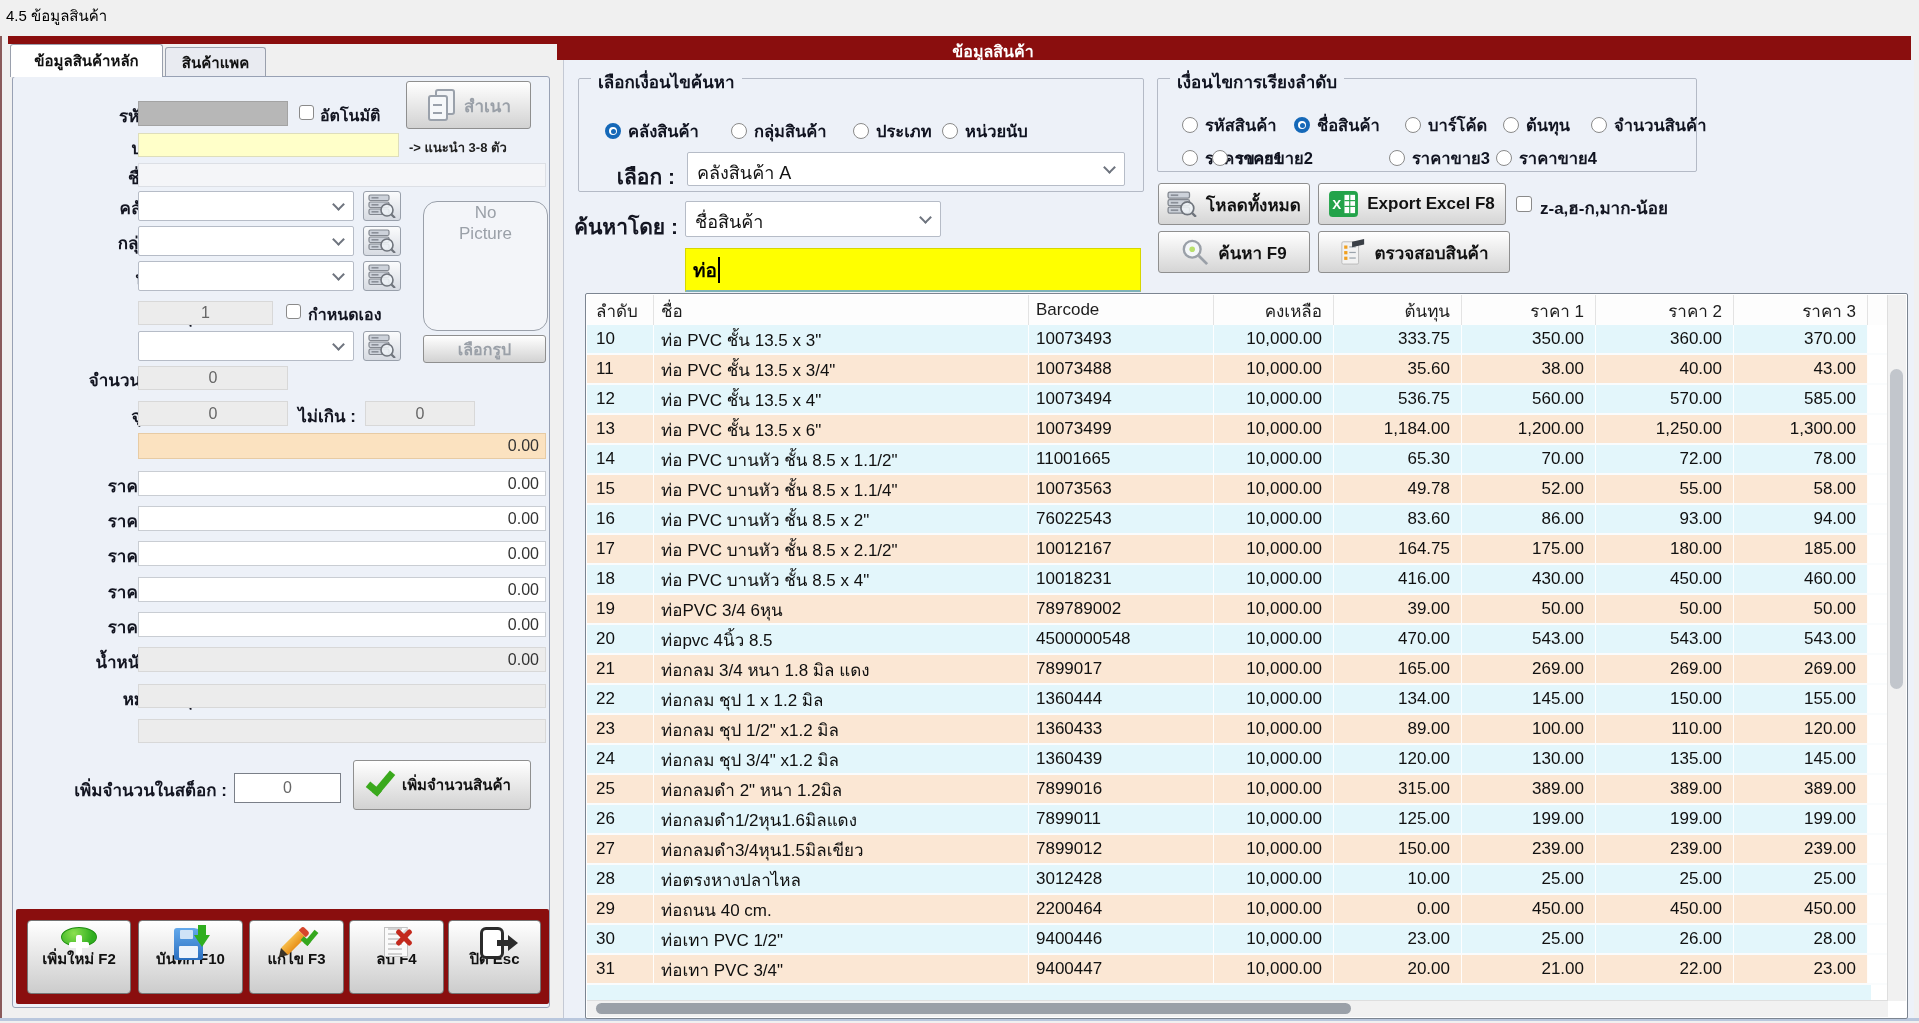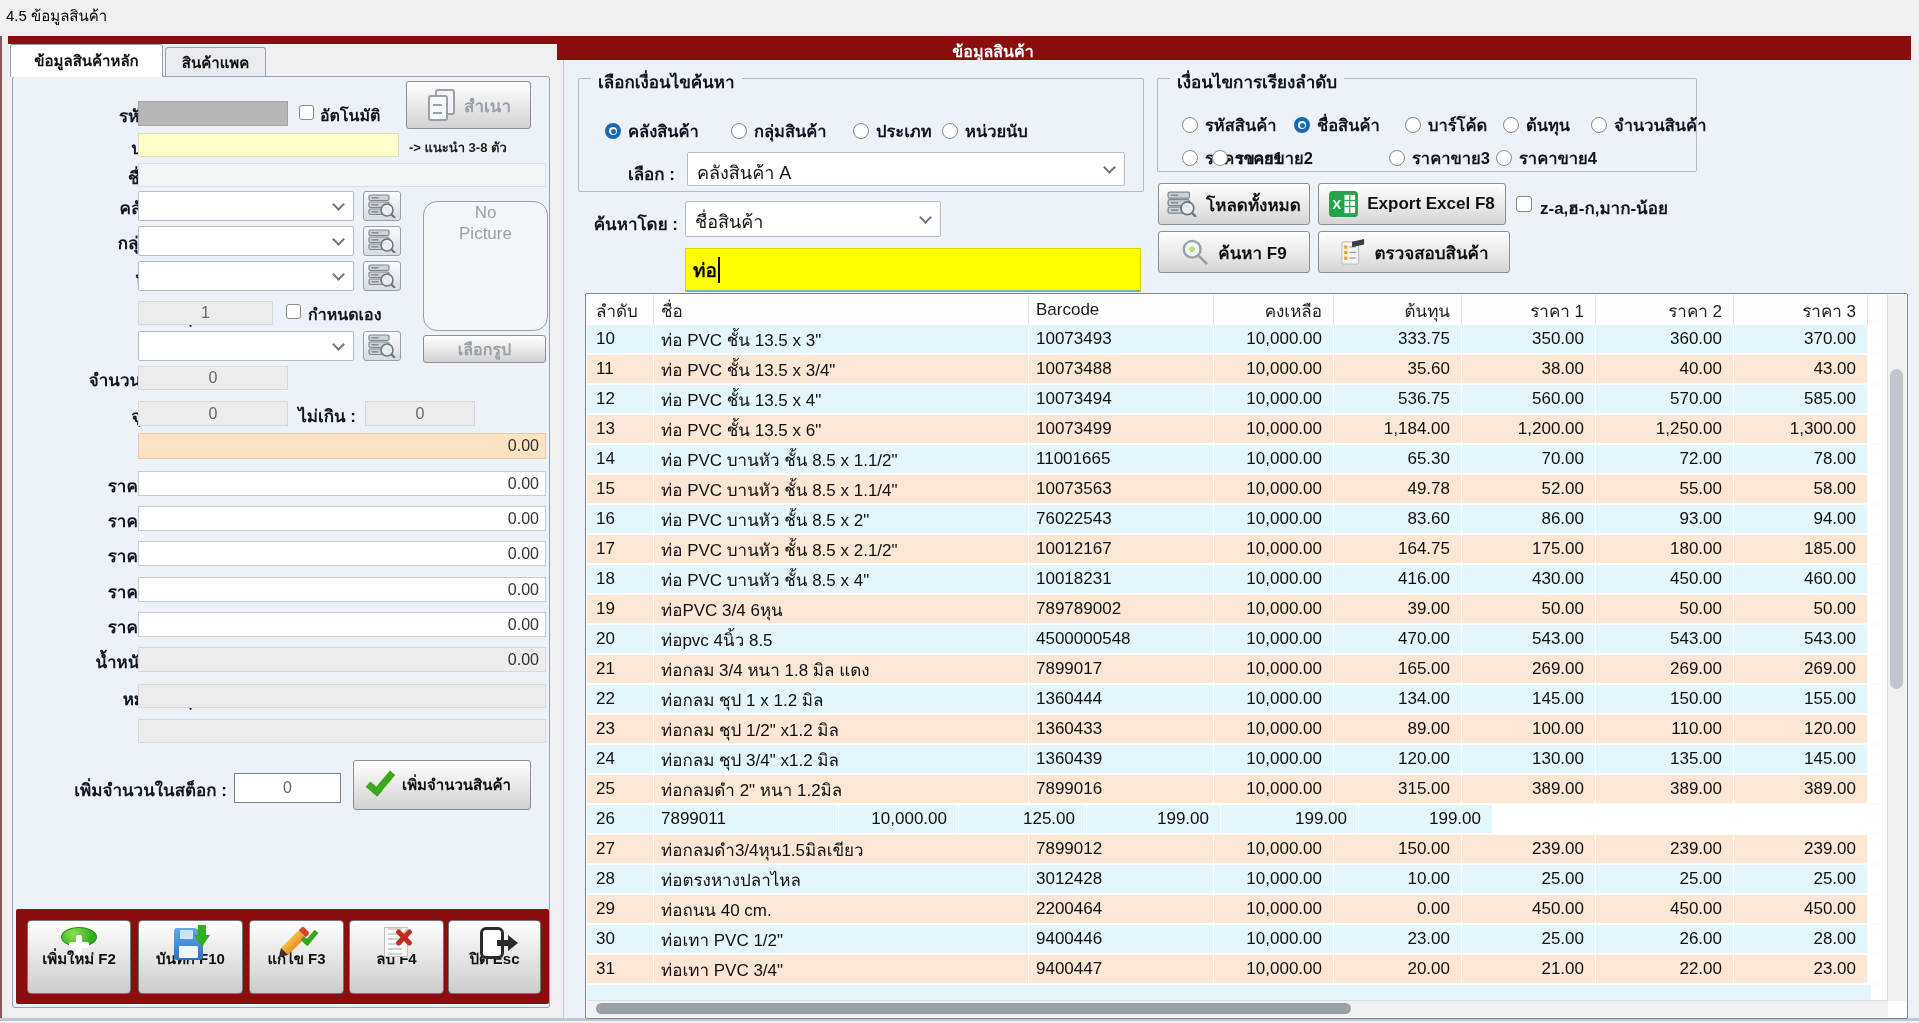--- a/index.html
+++ b/index.html
@@ -88,21 +88,21 @@
   .ic-del .x::before{transform:rotate(45deg)}
   .ic-del .x::after{transform:rotate(-45deg)}
   .ic-close{position:relative;width:34px;height:34px}
   .ic-close .door{position:absolute;left:2px;top:0;width:24px;height:32px;border:3px solid #2b2b2b;border-radius:6px;background:#fff;box-sizing:border-box}
   .ic-close .bar{position:absolute;right:2px;top:13px;width:13px;height:6px;background:#2b2b2b}
   .ic-close .tri{position:absolute;right:-6px;top:8px;width:0;height:0;border-top:8px solid transparent;border-bottom:8px solid transparent;border-left:10px solid #2b2b2b}
   
   .right-bg{left:563px;top:60px;width:1350px;height:958px;background:#edf1f8;border-left:1px solid #c4c9d4}
   .group-box{position:absolute;border:1px solid #b4bac6;border-radius:2px;box-sizing:border-box}
   .group-title{position:absolute;top:-11px;left:12px;background:#edf1f8;padding:0 7px;font-size:17px;font-weight:700;color:#101320;white-space:nowrap}
-  .sel-label{position:absolute;font-size:17px;font-weight:700;color:#131521;text-align:right;white-space:nowrap}
+  .sel-label{position:absolute;font-size:21px;font-weight:700;color:#131521;text-align:right;white-space:nowrap}
   .search-box{left:685px;top:248px;width:456px;height:44px;background:#ffff00;border:1px solid #d6d600;
        border-bottom:2px solid #7fb2b8;display:flex;align-items:center;padding-left:7px;font-size:19px;font-weight:600;color:#000;box-sizing:border-box}
   .caret{width:2px;height:26px;background:#000;margin-left:1px}
   .act-btn{position:absolute;display:flex;align-items:center;justify-content:center;gap:9px;
        background:linear-gradient(#ffffff,#d5d5d5);border:1px solid #8f8f8f;border-radius:3px;
        font-size:17px;font-weight:700;color:#111;box-sizing:border-box}
   
   .table-wrap{left:585px;top:293px;width:1323px;height:726px;background:#fff;border:1px solid #7c8591;border-radius:2px;box-sizing:border-box}
   .thead{position:absolute;left:1px;top:1px;right:19px;height:30px;background:#fdfdfd;border-bottom:1px solid #d6d6d6;display:flex}
   .hcell{display:flex;align-items:center;font-size:17px;color:#1d1d1d;border-right:1px solid #e3e3e3;box-sizing:border-box;white-space:nowrap;overflow:hidden}
@@ -649,20 +649,21 @@
         <div class="tcell c2">7899016</div>
         <div class="tcell c3">10,000.00</div>
         <div class="tcell c4">315.00</div>
         <div class="tcell c5">389.00</div>
         <div class="tcell c6">389.00</div>
         <div class="tcell c7">389.00</div>
         <div class="tcell c8"></div>
       </div>
       <div class="trow even">
         <div class="tcell c0">26</div>
+        <div class="tcell c1">ท่อกลมดำ1/2หุน1.6มิลแดง</div>
         <div class="tcell c2">7899011</div>
         <div class="tcell c3">10,000.00</div>
         <div class="tcell c4">125.00</div>
         <div class="tcell c5">199.00</div>
         <div class="tcell c6">199.00</div>
         <div class="tcell c7">199.00</div>
         <div class="tcell c8"></div>
       </div>
       <div class="trow odd">
         <div class="tcell c0">27</div>

